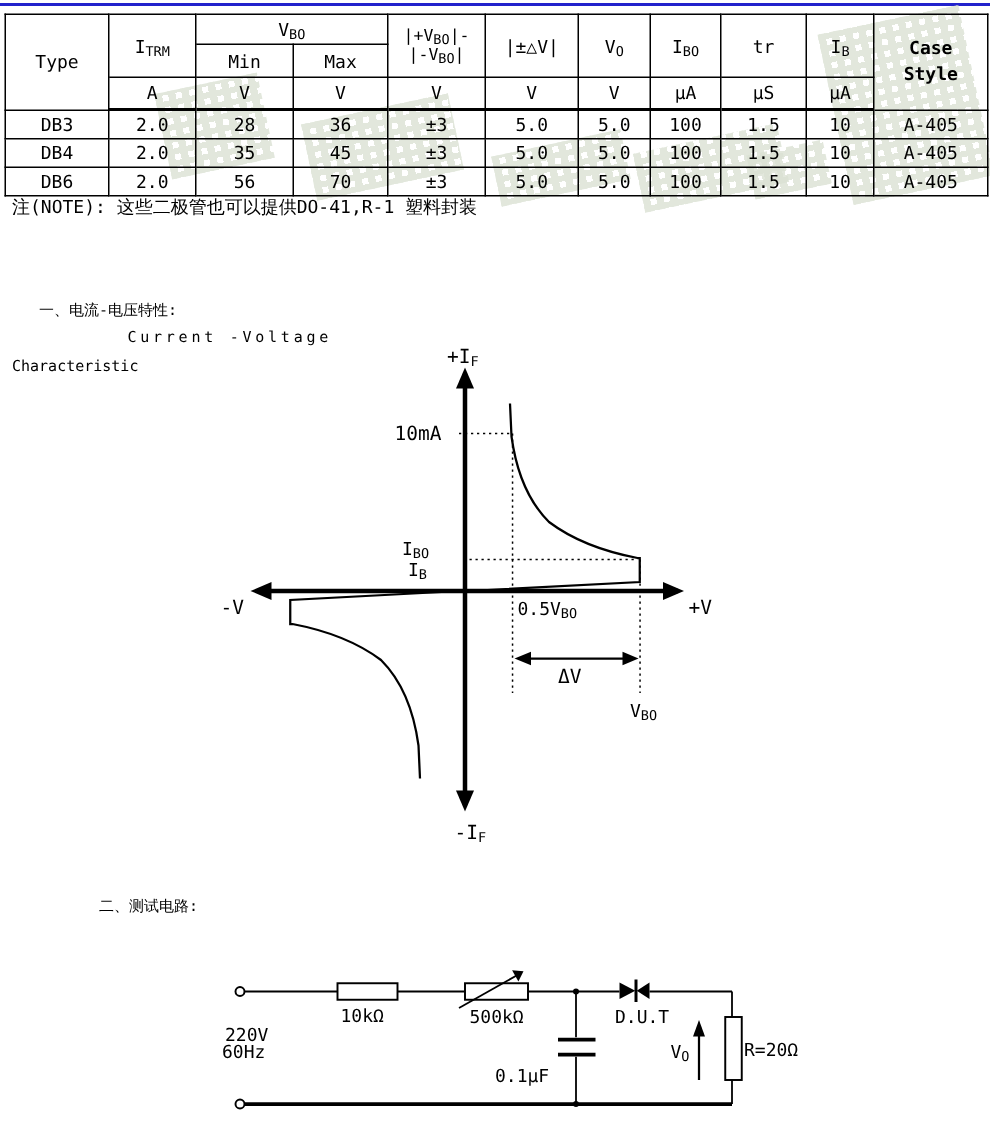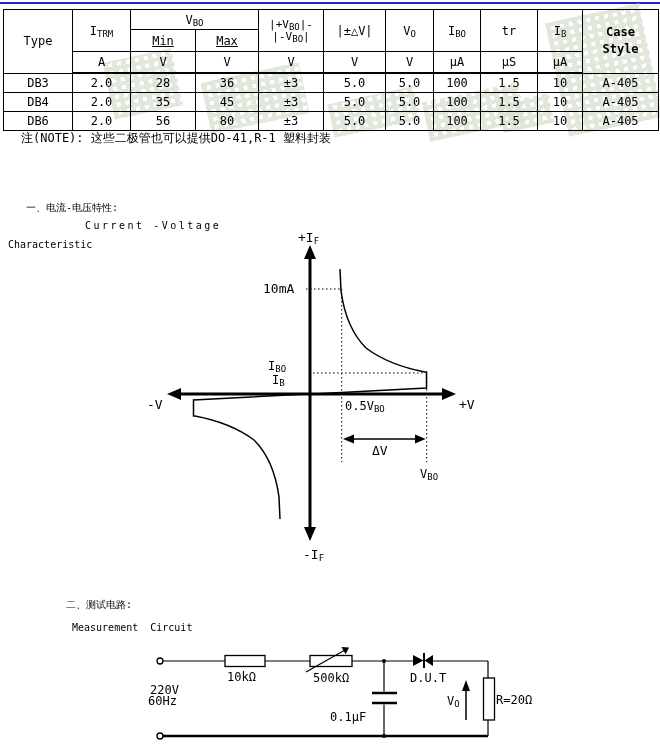--- a/index.html
+++ b/index.html
@@ -10,21 +10,21 @@
   
   .wm{position:absolute;opacity:.8;transform:rotate(-12deg);
       background-image:repeating-linear-gradient(90deg,#dbe2d4 0 5px,transparent 5px 9px),
                        repeating-linear-gradient(0deg,#dbe2d4 0 4px,transparent 4px 8px);}
 
   
   table.spec{position:absolute;left:3px;top:9px;width:655px;border-collapse:collapse;
              table-layout:fixed;text-align:center;font-size:12px;}
   table.spec td{border:1px solid #000;padding:0;overflow:hidden;}
   tr.hr1 td{height:19px;}
-  tr.hr2 td{height:21px;text-decoration:underline;}
+  tr.hr2 td{height:21px;}
   tr.units td{height:20px;border-bottom:2px solid #000;}
   tr.data td{height:18px;}
   td.noline{vertical-align:middle;}
   .sb{font-size:9px;position:relative;top:2px;letter-spacing:0;}
   .diffcell{font-size:11px;line-height:11px;}
   .case2{line-height:17px;font-weight:bold;}
 
   .abs{position:absolute;line-height:1.05;white-space:pre;}
   .f12{font-size:12px;}
   .f13{font-size:10px;}
@@ -124,33 +124,33 @@
       <td>5.0</td>
       <td>100</td>
       <td>1.5</td>
       <td>10</td>
       <td>A-405</td>
     </tr>
     <tr class="data">
       <td>DB6</td>
       <td>2.0</td>
       <td>56</td>
-      <td>80</td>
+      <td>70</td>
       <td>±3</td>
       <td>5.0</td>
       <td>5.0</td>
       <td>100</td>
       <td>1.5</td>
       <td>10</td>
       <td>A-405</td>
     </tr>
   </tbody>
     </table>
 
-  <div class="abs f12" style="left:21px;top:132px;">注(NOTE): 这些二极管也可以提供DO-41,R-1 塑料封装</div>
+  <div class="abs f12" style="left:8px;top:132px;">注(NOTE): 这些二极管也可以提供DO-41,R-1 塑料封装</div>
 
   <div class="abs f13" style="left:26px;top:203px;">一、电流-电压特性:</div>
   <div class="abs f13 lsp" style="left:85px;top:221px;">Current -Voltage</div>
   <div class="abs f13" style="left:8px;top:240px;">Characteristic</div>
 
   <svg style="left:140px;top:228px;width:350px;height:340px;" viewBox="140 228 350 340">
 
     <line class="ln" x1="310" y1="250" x2="310" y2="532" stroke-width="3"></line>
     <polygon class="blk" points="310,245 304,259 316,259"></polygon>
     <polygon class="blk" points="310,541 304,527 316,527"></polygon>
@@ -177,21 +177,20 @@
     <text x="459" y="409" class="g13">+V</text>
     <text x="263" y="293" class="g13">10mA</text>
     <text x="268" y="370" class="g12"><tspan>I</tspan><tspan class="gsub" dy="2">BO</tspan></text>
     <text x="272" y="384" class="g12"><tspan>I</tspan><tspan class="gsub" dy="2">B</tspan></text>
     <text x="345" y="410" class="g12"><tspan>0.5V</tspan><tspan class="gsub" dy="2">BO</tspan></text>
     <text x="372" y="455" class="g13">ΔV</text>
     <text x="420" y="478" class="g12"><tspan>V</tspan><tspan class="gsub" dy="2">BO</tspan></text>
   </svg>
 
   <div class="abs f13" style="left:66px;top:600px;">二、测试电路:</div>
-  <div class="abs f13" style="left:72px;top:623px;">Measurement  Circuit</div>
 
   <svg style="left:140px;top:640px;width:420px;height:105px;" viewBox="140 640 420 105">
 
     <line class="ln" x1="163" y1="661" x2="225" y2="661" stroke-width="1.2"></line>
     <line class="ln" x1="265" y1="661" x2="310" y2="661" stroke-width="1.2"></line>
     <line class="ln" x1="352" y1="661" x2="413" y2="661" stroke-width="1.2"></line>
     <line class="ln" x1="433" y1="661" x2="488" y2="661" stroke-width="1.2"></line>
     <line class="ln" x1="488" y1="661" x2="488" y2="678" stroke-width="1.2"></line>
     <line class="ln" x1="488" y1="720" x2="488" y2="736" stroke-width="1.2"></line>
 

